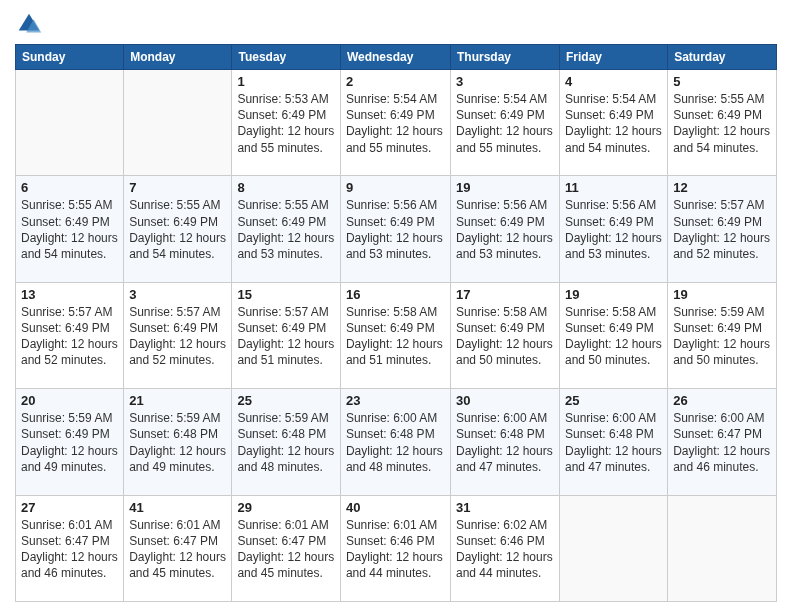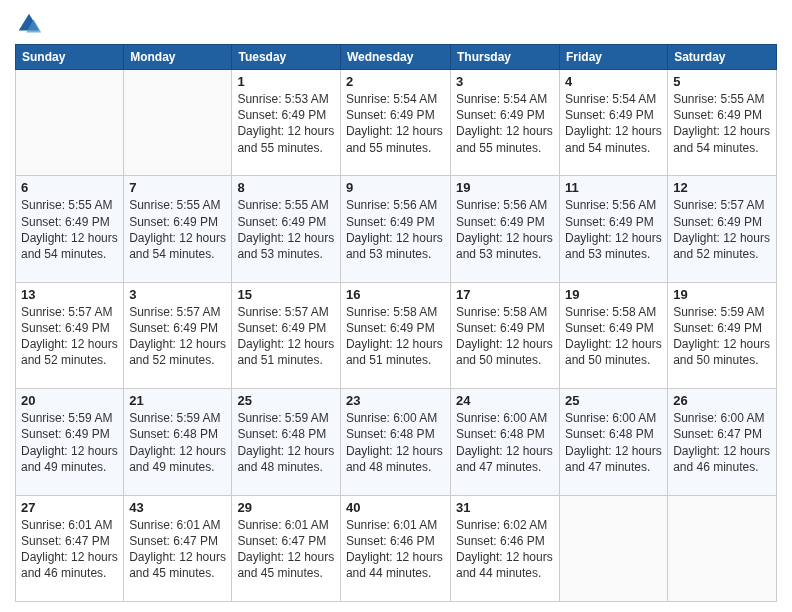--- a/index.html
+++ b/index.html
@@ -223,39 +223,39 @@
           </td>
           <td>
             <span class="day-number">25</span>
             <div class="day-detail">Sunrise: 5:59 AM<br>Sunset: 6:48 PM<br>Daylight: 12 hours and 48 minutes.</div>
           </td>
           <td>
             <span class="day-number">23</span>
             <div class="day-detail">Sunrise: 6:00 AM<br>Sunset: 6:48 PM<br>Daylight: 12 hours and 48 minutes.</div>
           </td>
           <td>
-            <span class="day-number">24</span>
+            <span class="day-number">30</span>
             <div class="day-detail">Sunrise: 6:00 AM<br>Sunset: 6:48 PM<br>Daylight: 12 hours and 47 minutes.</div>
           </td>
           <td>
             <span class="day-number">25</span>
             <div class="day-detail">Sunrise: 6:00 AM<br>Sunset: 6:48 PM<br>Daylight: 12 hours and 47 minutes.</div>
           </td>
           <td>
             <span class="day-number">26</span>
             <div class="day-detail">Sunrise: 6:00 AM<br>Sunset: 6:47 PM<br>Daylight: 12 hours and 46 minutes.</div>
           </td>
         </tr>
         <tr>
           <td>
             <span class="day-number">27</span>
             <div class="day-detail">Sunrise: 6:01 AM<br>Sunset: 6:47 PM<br>Daylight: 12 hours and 46 minutes.</div>
           </td>
           <td>
-            <span class="day-number">43</span>
+            <span class="day-number">41</span>
             <div class="day-detail">Sunrise: 6:01 AM<br>Sunset: 6:47 PM<br>Daylight: 12 hours and 45 minutes.</div>
           </td>
           <td>
             <span class="day-number">29</span>
             <div class="day-detail">Sunrise: 6:01 AM<br>Sunset: 6:47 PM<br>Daylight: 12 hours and 45 minutes.</div>
           </td>
           <td>
             <span class="day-number">40</span>
             <div class="day-detail">Sunrise: 6:01 AM<br>Sunset: 6:46 PM<br>Daylight: 12 hours and 44 minutes.</div>
           </td>

